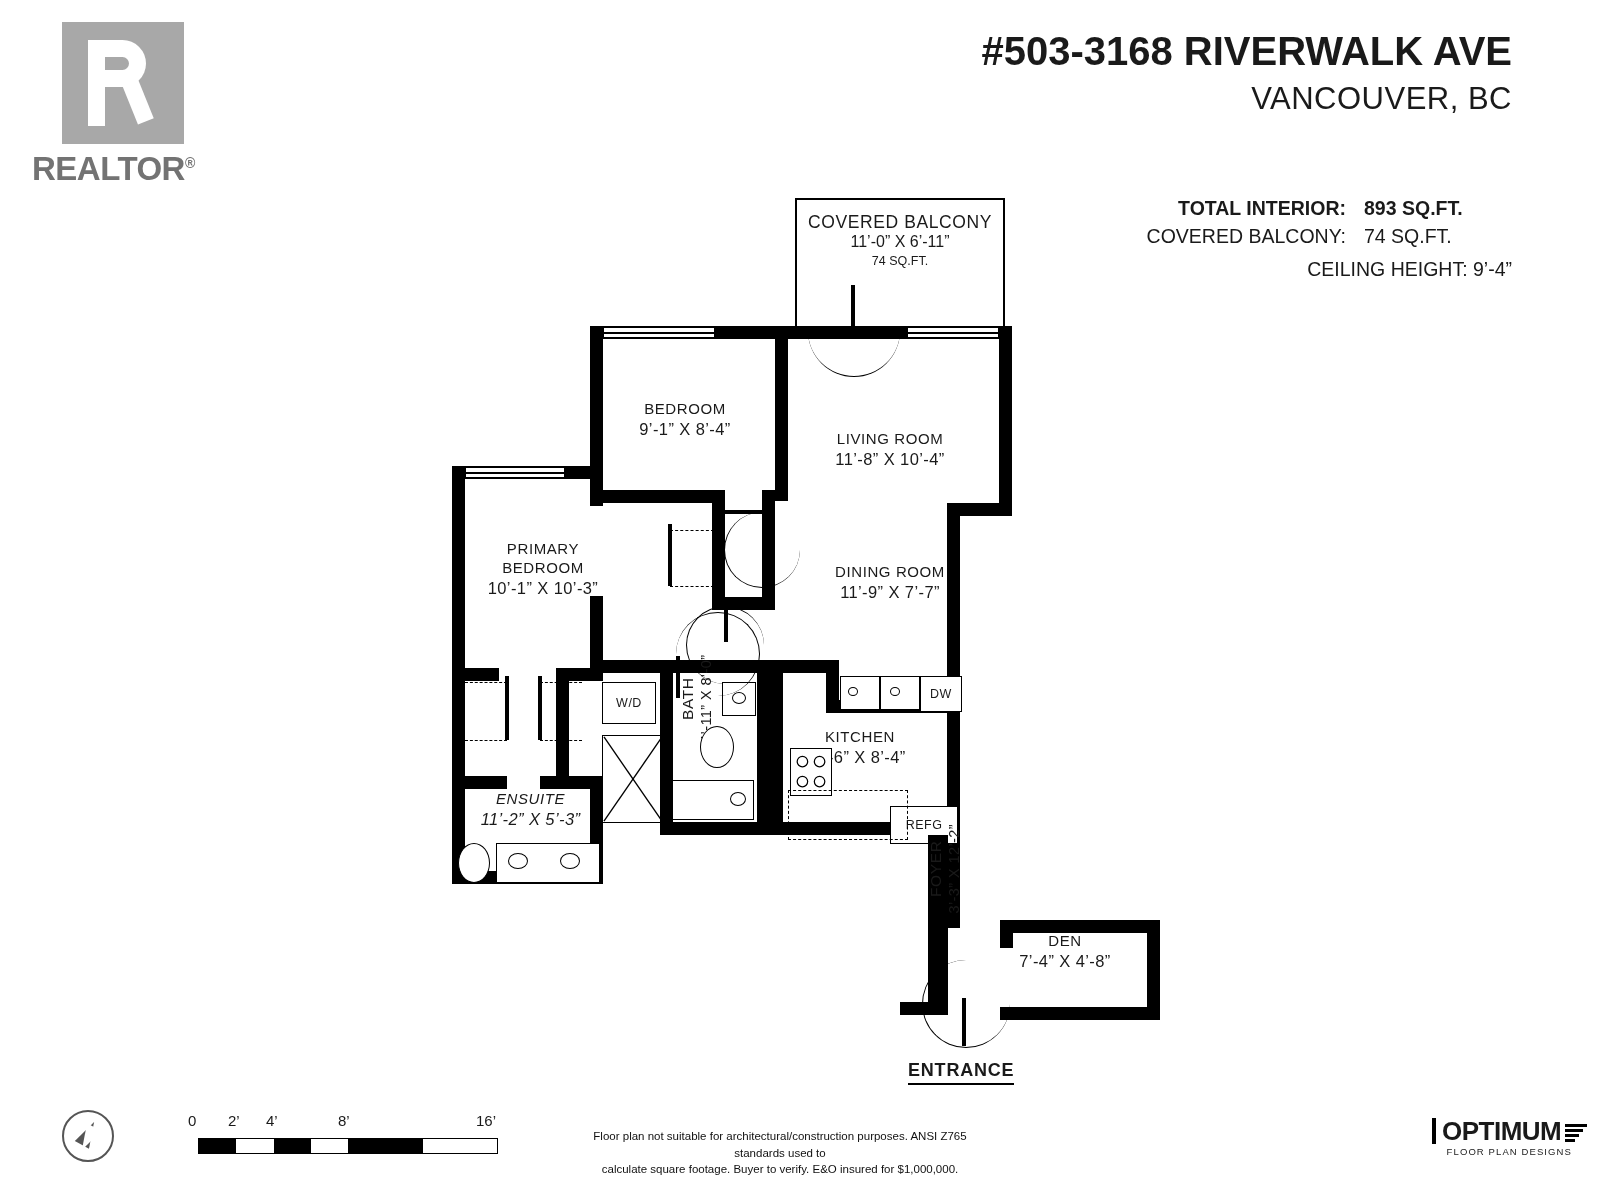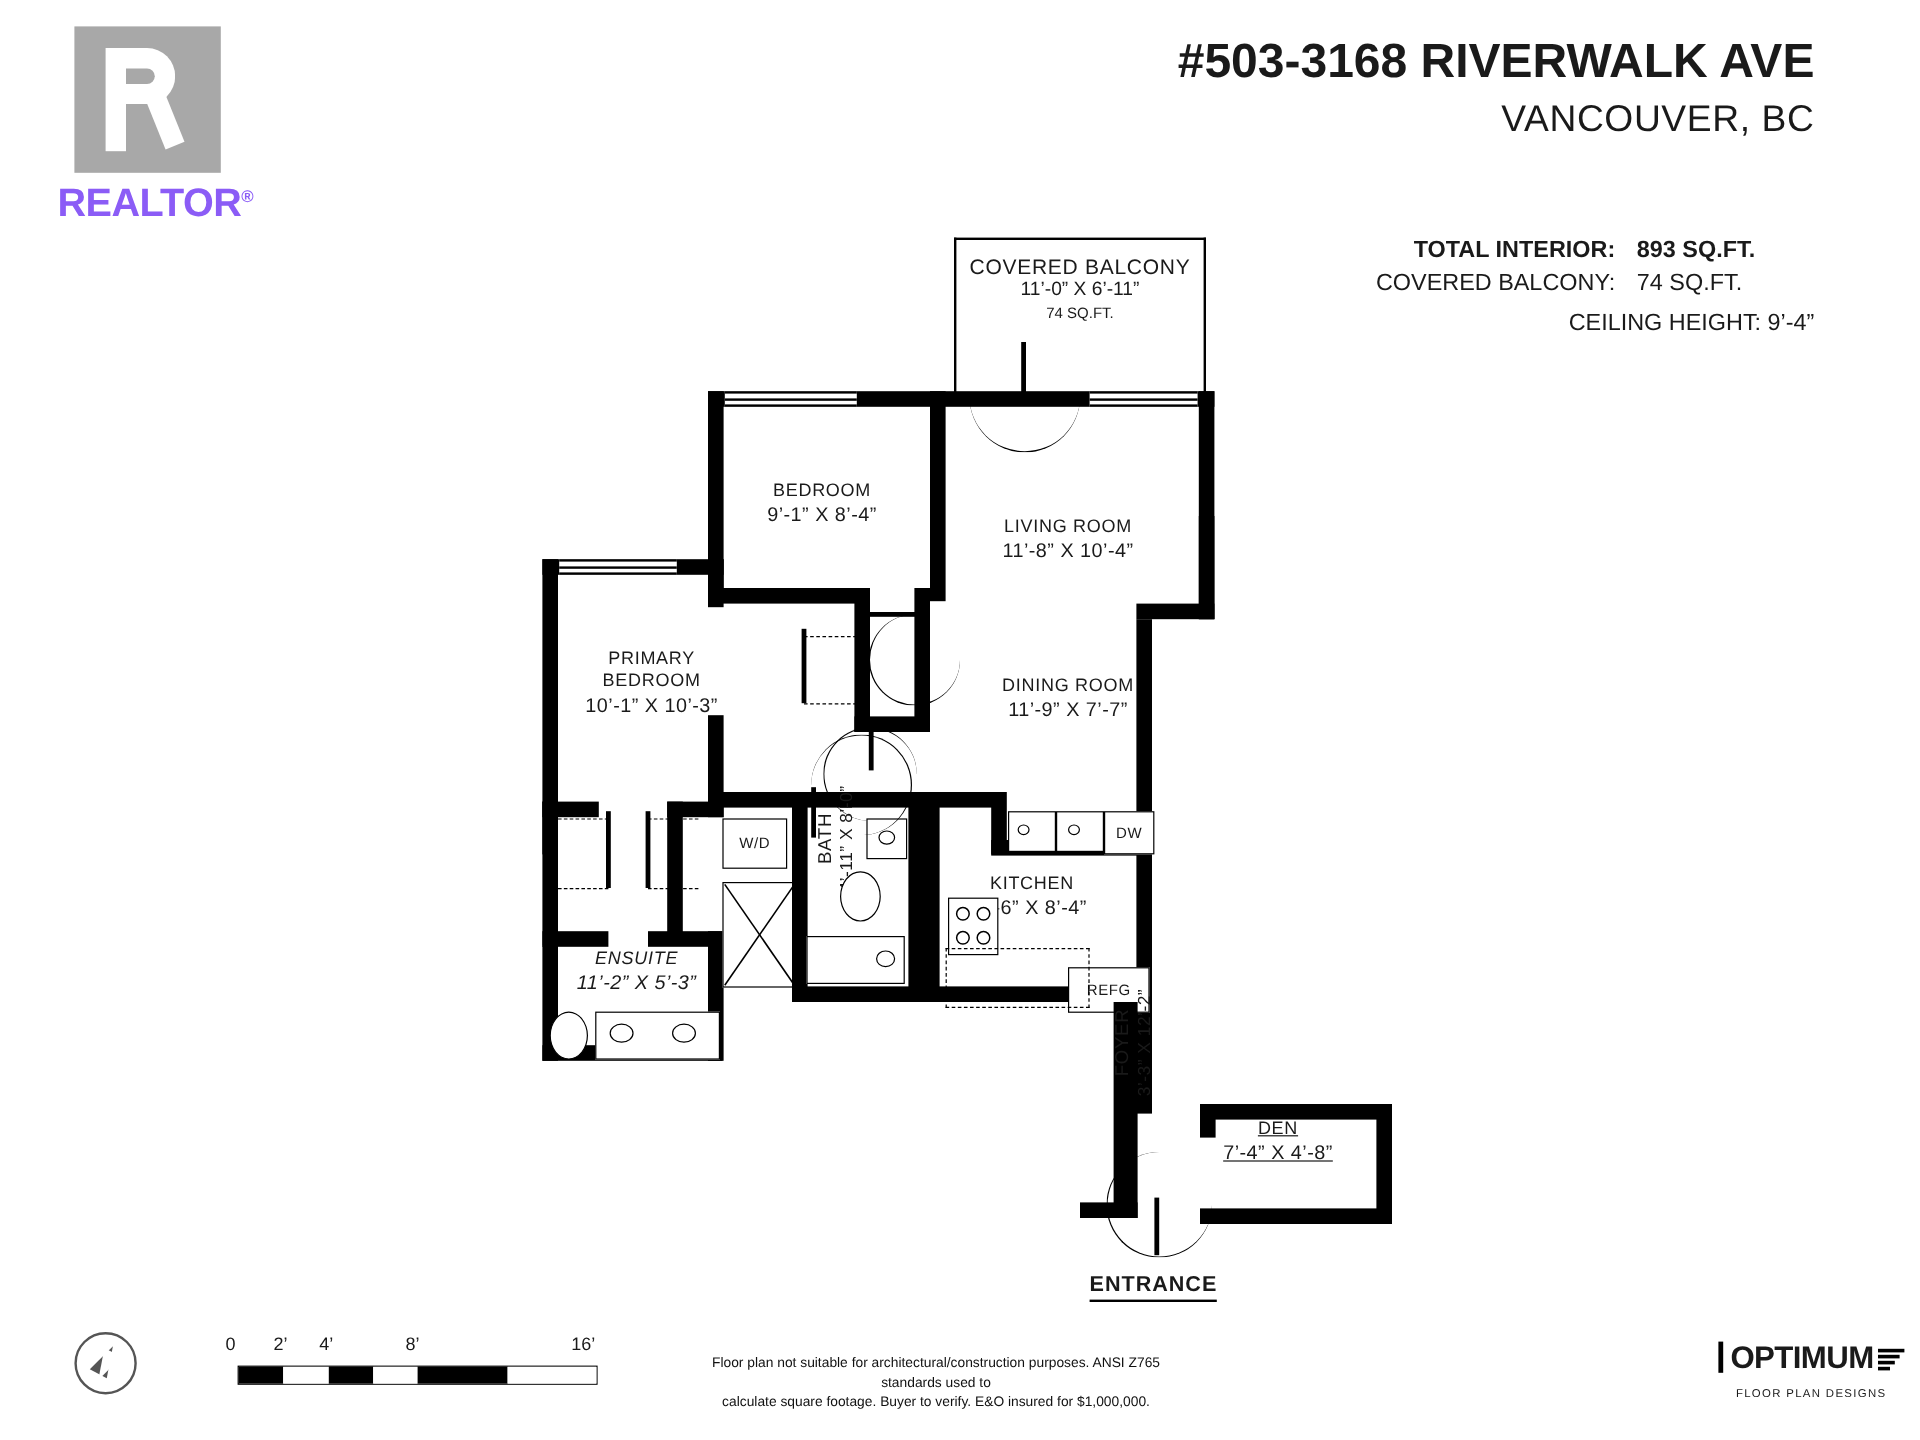--- a/index.html
+++ b/index.html
@@ -26,22 +26,22 @@
   #realtor-logo .mark .bowl {
     position:absolute; left:26px; top:18px; width:58px; height:47px;
     border:17px solid #fff; border-radius:0 26px 26px 0; border-left:none;
     background:transparent;
   }
   #realtor-logo .mark .leg {
     position:absolute; left:58px; top:58px; width:17px; height:48px; background:#fff;
     transform:rotate(-22deg); transform-origin: top left;
   }
   #realtor-logo .wordmark {
-    position:absolute; left:16px; top:128px; width:190px;
-    font-size:33px; font-weight:bold; letter-spacing:-0.5px; color:#8b5cf6;
+    position:absolute; left:0; top:128px; width:190px;
+    font-size:33px; font-weight:bold; letter-spacing:-0.5px; color:#737373;
     font-family:"Liberation Sans", sans-serif;
   }
   #realtor-logo .wordmark sup { font-size:14px; vertical-align:super; }
 
   
   .header { position:absolute; right:88px; top:30px; text-align:right; }
   .h-addr { font-size:40px; font-weight:bold; letter-spacing:0px; line-height:1.08; }
   .h-city { font-size:31px; font-weight:normal; letter-spacing:0.5px; margin-top:8px; }
   .h-rooms { font-size:21px; letter-spacing:0.3px; margin-top:16px; }
 
@@ -112,21 +112,21 @@
   }
 
   #optimum-logo { position:absolute; right:28px; top:1118px; width:140px; }
   #optimum-logo .top { display:flex; align-items:center; }
   #optimum-logo .word {
     font-size:26px; font-weight:bold; letter-spacing:-0.5px; line-height:1;
     border-left:4px solid #000; padding-left:6px;
   }
   #optimum-logo .bars { display:flex; flex-direction:column; gap:2px; margin-left:4px; padding-top:3px; }
   #optimum-logo .bars i { display:block; height:3px; background:#000; }
-  #optimum-logo .sub { font-size:9.5px; letter-spacing:1.1px; margin-top:12px; text-align:right; }
+  #optimum-logo .sub { font-size:9.5px; letter-spacing:1.1px; margin-top:2px; text-align:right; }
 </style>
 </head>
 <body>
 
 <div class="stage">
 
   <div id="realtor-logo">
     <div class="mark">
       <div class="bar"></div>
       <div class="bowl"></div>
@@ -320,21 +320,21 @@
   </div>
 
   <div class="door-leaf" style="left:962px; top:998px; width:4px; height:48px;"></div>
   <div class="door-arc" style="left:922px; top:960px; width:88px; height:88px; border-top:none; border-right:none;"></div>
 
   <div class="wall" style="left:1000px; top:920px; width:160px; height:13px;"></div>
   <div class="wall" style="left:1147px; top:920px; width:13px; height:100px;"></div>
   <div class="wall" style="left:1000px; top:1007px; width:160px; height:13px;"></div>
   <div class="wall" style="left:1000px; top:920px; width:13px; height:28px;"></div>
 
-  <div class="lbl" style="left:975px; top:932px; width:180px;text-decoration:underline;">
+  <div class="lbl" style="left:975px; top:932px; width:180px;">
     <div class="name">DEN</div>
     <div class="dim">7’-4” X 4’-8”</div>
   </div>
 
   <div class="entrance" style="left:908px; top:1060px;">ENTRANCE</div>
 
   <div class="compass">
     <div class="ring"></div>
     <div class="needle"></div>
     <div class="needle2"></div>

